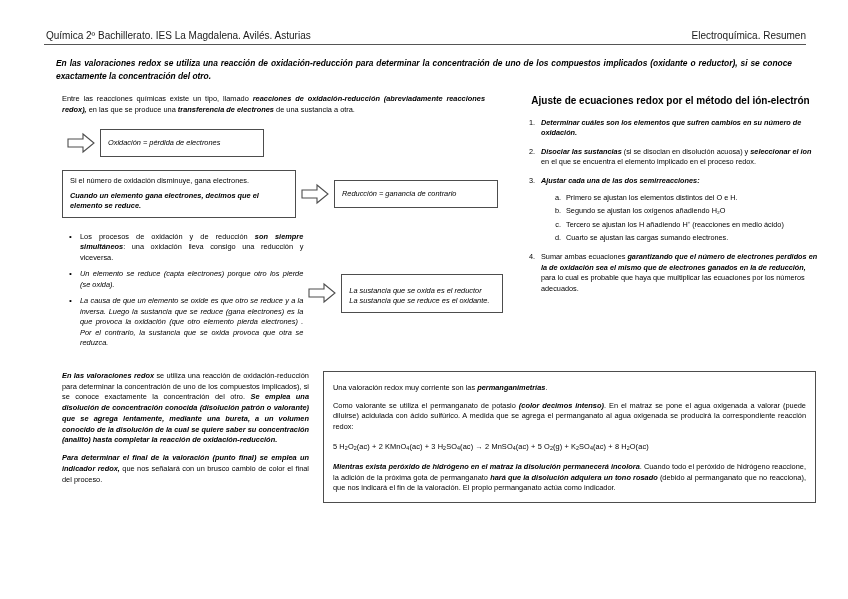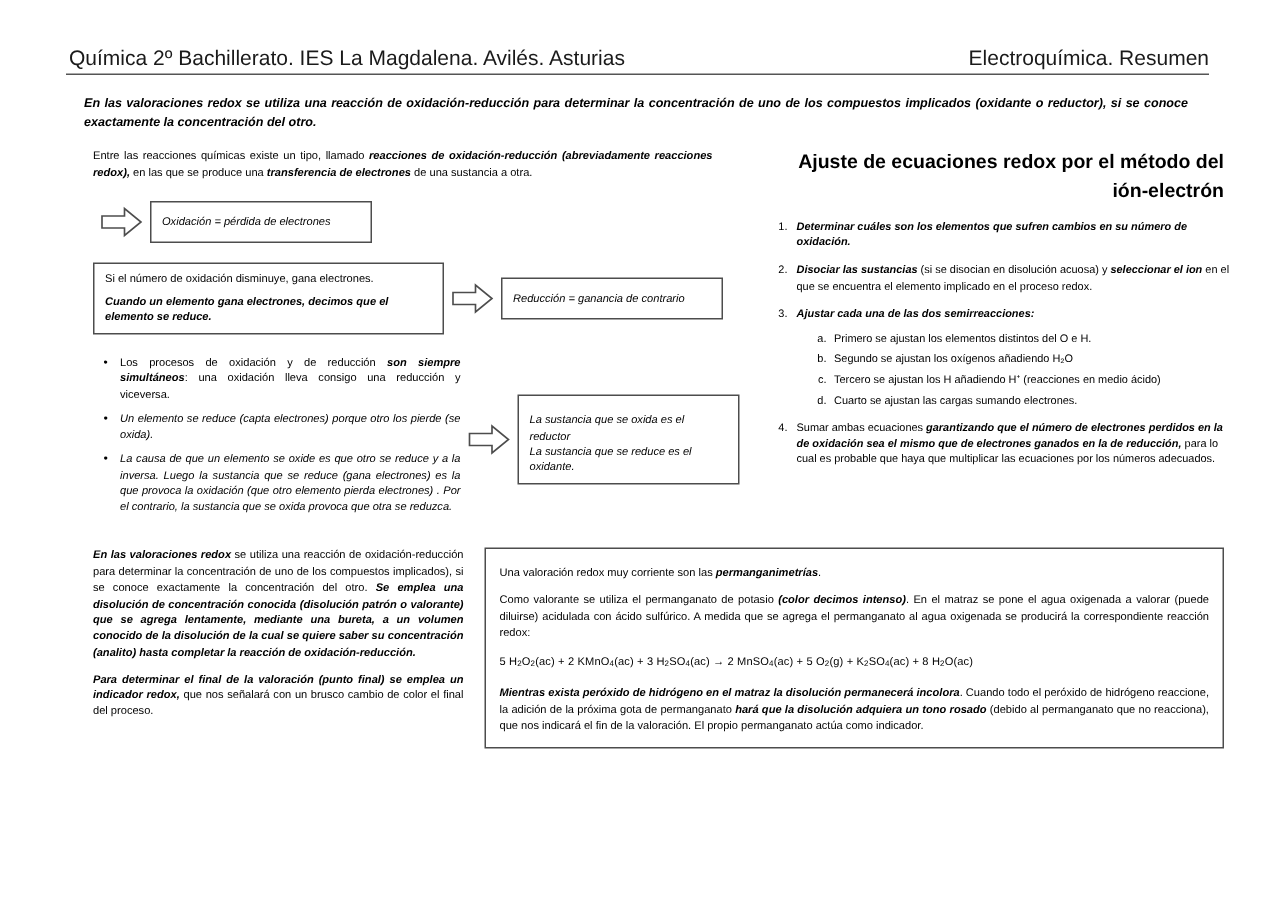--- a/index.html
+++ b/index.html
@@ -20,21 +20,21 @@
     height: 599px;
     box-sizing: border-box;
     padding: 30px 28px 10px 28px;
   }
 
   
   .header {
     display: flex;
     justify-content: space-between;
     align-items: baseline;
-    font-size: 14px;
+    font-size: 10px;
     color: #1a1a1a;
     padding: 0 14px 0 18px;
   }
   .header-rule {
     margin: 3px 14px 0 16px;
     border-top: 1.6px solid #555;
   }
 
   
   .intro {
@@ -81,21 +81,21 @@
     border: 1.1px solid #4d4d4d;
     box-sizing: border-box;
     padding: 5px 7px;
     background: #fff;
   }
   .box-left {
     width: 234px;
     min-height: 44px;
   }
   .box-right {
-    width: 148px;
+    width: 164px;
     min-height: 28px;
     display: flex;
     flex-direction: column;
     justify-content: center;
   }
   .box p {
     margin: 0;
     font-size: 7.4px;
     line-height: 1.4;
   }
@@ -141,23 +141,23 @@
     position: absolute;
     left: -4px;
     top: -1px;
     font-size: 8px;
   }
   ul.bullets li b { font-weight: bold; font-style: italic; }
   .allit { font-style: italic; }
 
   
   .r-title {
-    font-size: 13px;
+    font-size: 10px;
     font-weight: bold;
-    text-align: right;
+    text-align: center;
     line-height: 1.45;
     margin: 0 4px 9px 14px;
   }
   ol.steps {
     margin: 0;
     padding-left: 26px;
     font-size: 7.3px;
     line-height: 1.45;
   }
   ol.steps > li {

